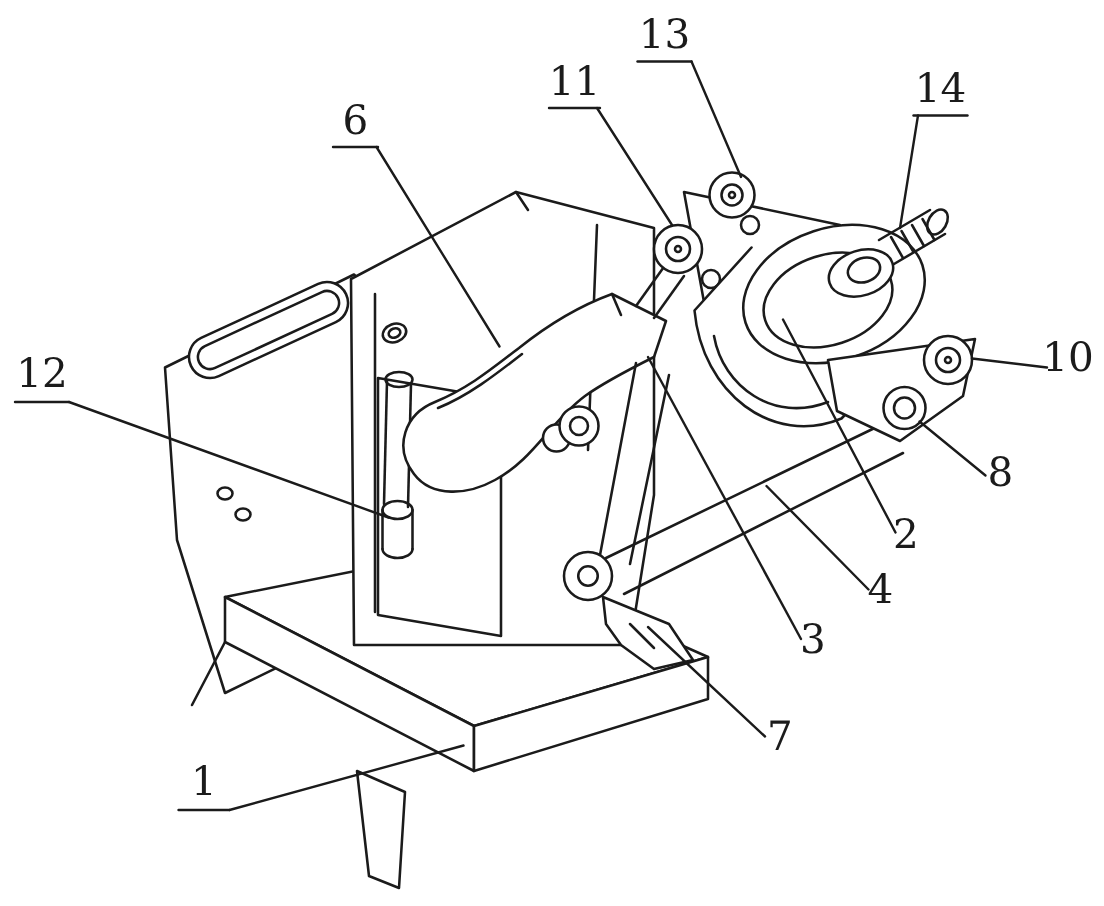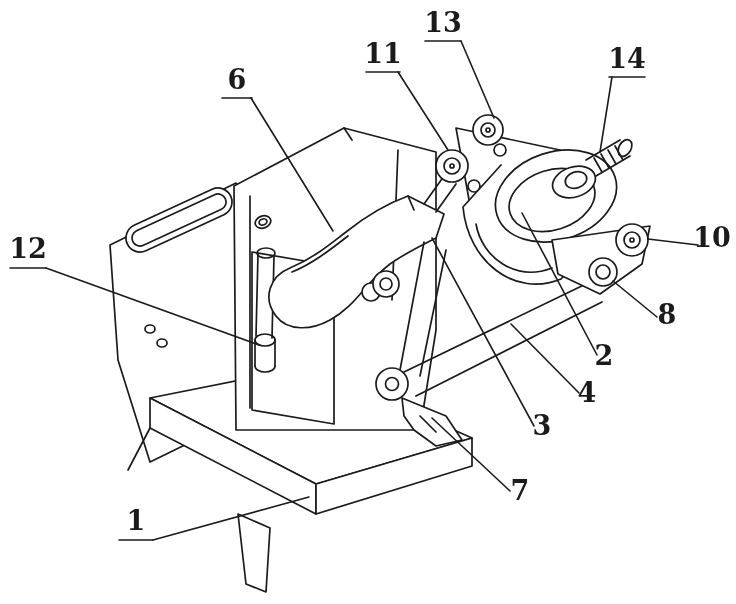--- a/index.html
+++ b/index.html
@@ -1,17 +1,17 @@
 <!DOCTYPE html>
 <html><head>
 <meta charset="utf-8">
 <style>
   html,body{margin:0;padding:0;background:#ffffff;}
   .page{position:relative;width:736px;height:604px;background:#ffffff;overflow:hidden;
-        font-family:"DejaVu Serif", serif;font-weight:bold;}
+        font-family:"DejaVu Serif", serif;}
   svg{display:block;}
   text.callout{font-family:"DejaVu Serif", serif;font-size:27px;fill:#1b1b1b;}
 </style>
 </head>
 <body>
 
 <div class="page">
 <svg width="736" height="604" viewBox="0 0 736 604">
   <g fill="none" stroke-width="1.7" stroke-linecap="round" stroke-linejoin="round" stroke="#1b1b1b">
 

